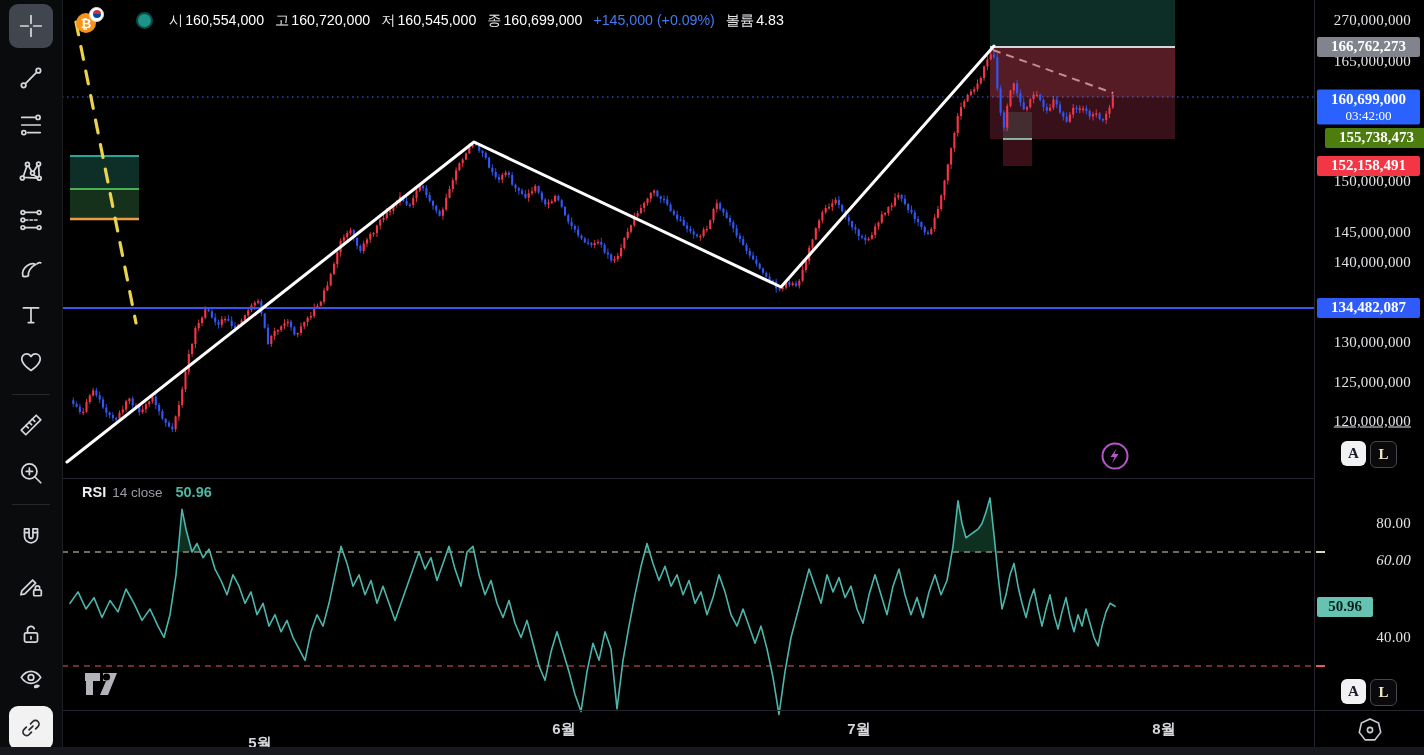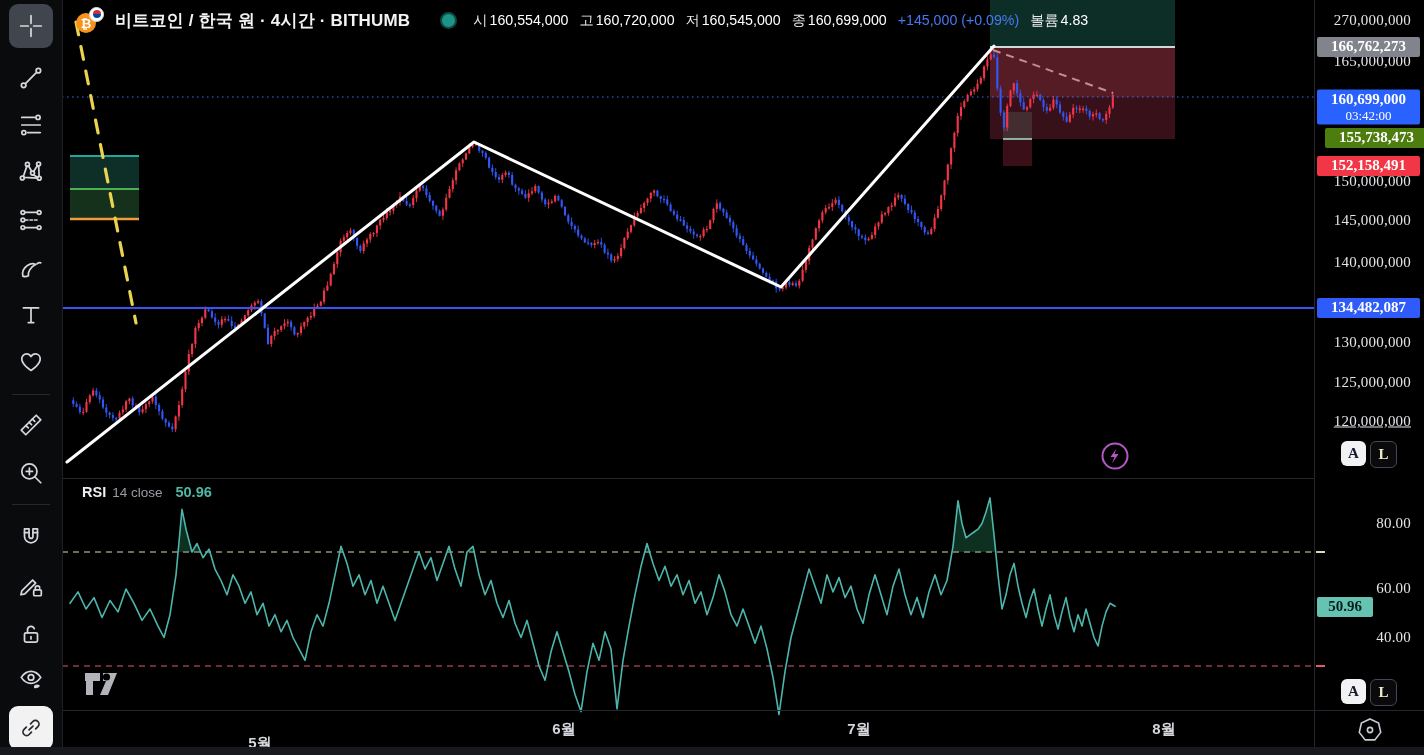--- a/index.html
+++ b/index.html
@@ -214,21 +214,20 @@
   </div>
 
 <div id="header">
   <div class="coin-wrap">
     <div class="btc-coin">₿</div>
     <div class="kr-flag">
         <i class="r"></i>
         <i class="b"></i>
       </div>
   </div>
-  <span id="symbol-title">비트코인 / 한국 원 · 4시간 · BITHUMB</span>
   <span class="status-dot"></span>
   <div id="ohlc">
     <span class="lbl" style="margin-left:0">시</span>
       <span class="val">160,554,000</span>
     <span class="lbl">고</span>
       <span class="val">160,720,000</span>
     <span class="lbl">저</span>
       <span class="val">160,545,000</span>
     <span class="lbl">종</span>
       <span class="val">160,699,000</span>
@@ -261,32 +260,32 @@
 
 <svg id="tv-logo" width="40" height="32" viewBox="0 0 40 32">
   <path d="M2 5h15v8h-7v14H3V13H2z" fill="#c2c4ca"></path>
   <path d="M20 5h14l-9 22h-8l6-14h-3z" fill="#c2c4ca"></path>
   <circle cx="23.5" cy="9" r="3.6" fill="#000"></circle>
 </svg>
 
 <div class="axis-label" style="top: 20px;">270,000,000</div>
 <div class="axis-label" style="top: 61px;">165,000,000</div>
 <div class="axis-label" style="top: 181px;">150,000,000</div>
-<div class="axis-label" style="top: 220px;">145,000,000</div>
+<div class="axis-label" style="top: 232px;">145,000,000</div>
 <div class="axis-label" style="top: 262px;">140,000,000</div>
 <div class="axis-label" style="top: 342px;">130,000,000</div>
 <div class="axis-label" style="top: 382px;">125,000,000</div>
 <div class="axis-label" style="top: 421px; text-decoration: underline;">120,000,000</div>
 <div class="pbadge" style="top: 47px; background: rgb(129, 132, 141);">166,762,273</div>
 <div class="pbadge" style="top: 107px; background: rgb(41, 98, 255);">160,699,000<span class="sub">03:42:00</span></div>
 <div class="pbadge" style="top: 138px; background: #4d7c0f; margin-left: 8px;">155,738,473</div>
 <div class="pbadge" style="top: 166px; background: rgb(242, 54, 69);">152,158,491</div>
 <div class="pbadge" style="top: 308px; background: rgb(46, 91, 250);">134,482,087</div>
 <div class="axis-label" style="top: 523px;">80.00</div>
-<div class="axis-label" style="top: 588px;">60.00</div>
+<div class="axis-label" style="top: 560px; font-style: italic;">60.00</div>
 <div class="axis-label" style="top: 637px;">40.00</div>
 <div class="pbadge" style="top: 607px; background: rgb(102, 195, 178); color: rgb(7, 33, 28); width: 56px;">50.96</div>
 <div class="month-label" style="left: 260px; margin-top: 14px;">5월</div>
 <div class="month-label" style="left: 564px;">6월</div>
 <div class="month-label" style="left: 859px;">7월</div>
 <div class="month-label" style="left: 1164px;">8월</div>
 <div class="al a" style="left: 1341px; top: 441px;">A</div>
 <div class="al l" style="left: 1370px; top: 441px;">L</div>
 <div class="al a" style="left: 1341px; top: 679px;">A</div>
 <div class="al l" style="left: 1370px; top: 679px;">L</div>

